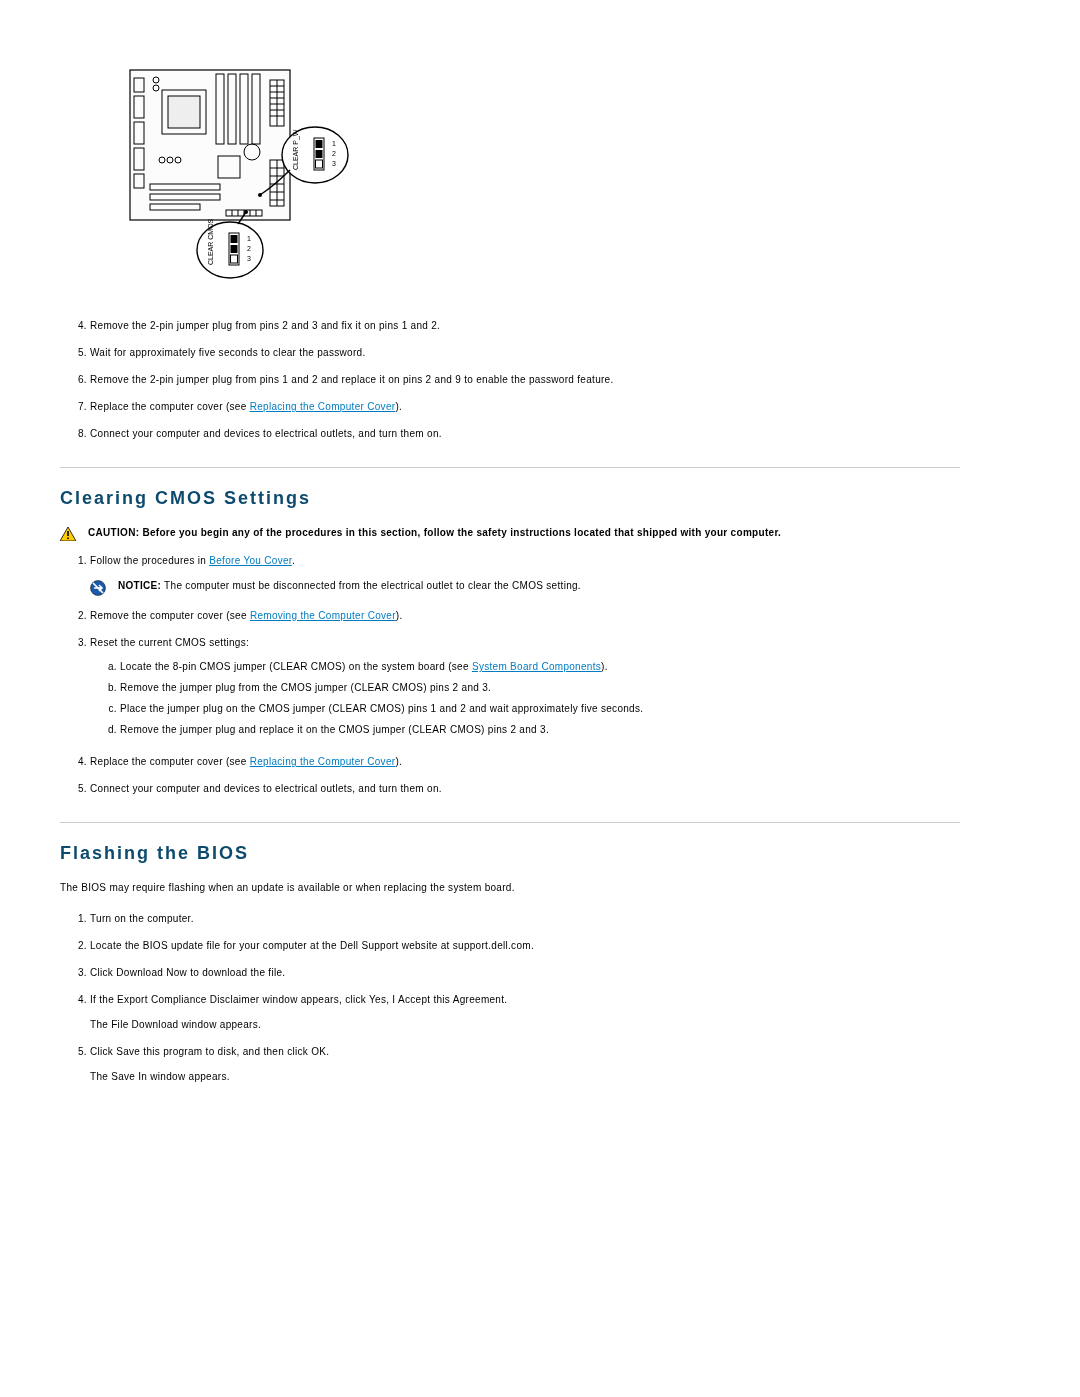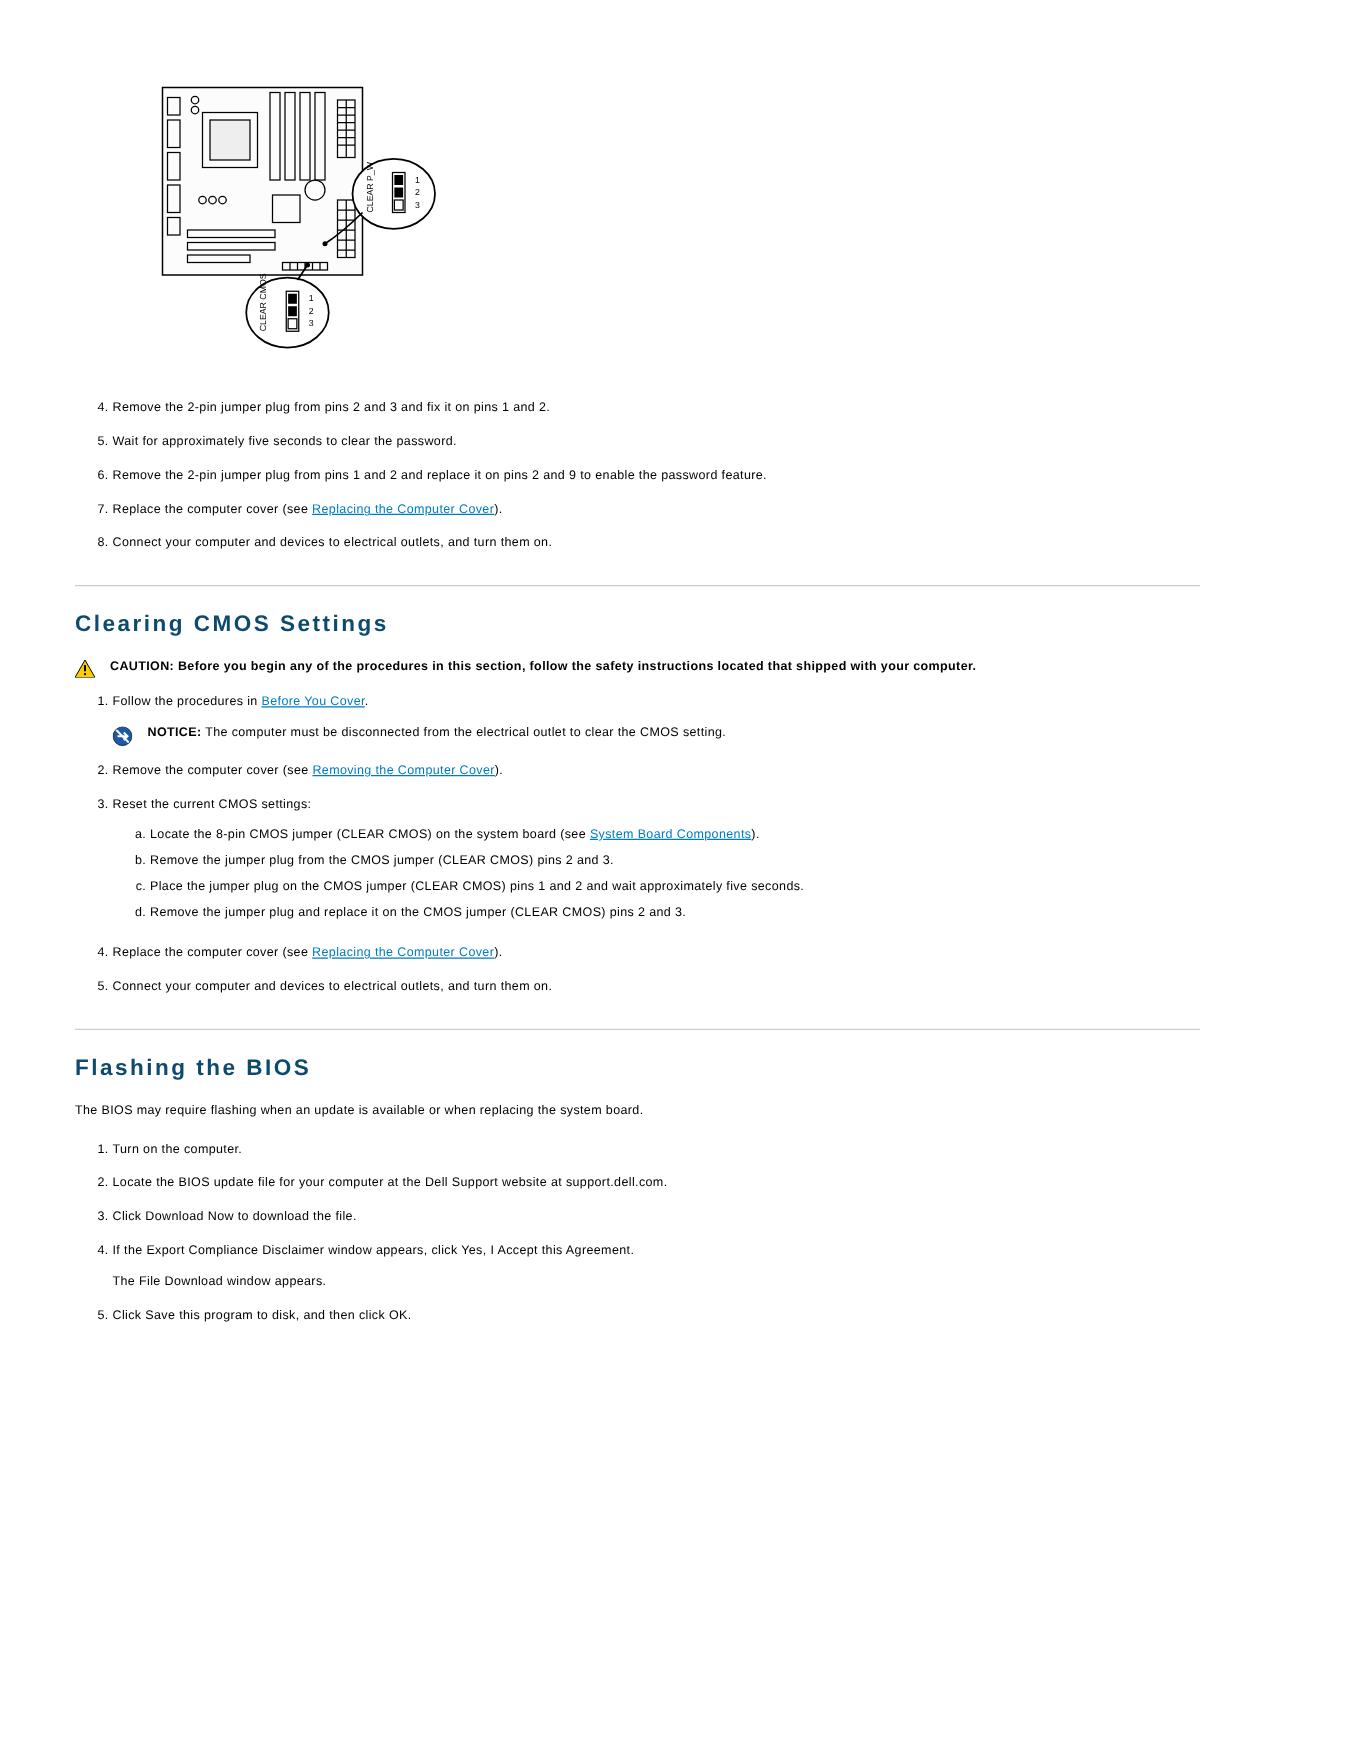--- a/index.html
+++ b/index.html
@@ -243,16 +243,17 @@
   <ol class="main" start="1">
     <li>Turn on the computer.</li>
     <li>Locate the BIOS update file for your computer at the Dell Support website at support.dell.com.</li>
     <li>Click Download Now to download the file.</li>
     <li>
       <span>If the Export Compliance Disclaimer window appears, click Yes, I Accept this Agreement.</span>
       <div style="margin-top:14px;">The File Download window appears.</div>
     </li>
     <li>
       <span>Click Save this program to disk, and then click OK.</span>
+      <div style="margin-top:14px;">The Save In window appears.</div>
     </li>
   </ol>
 
 </div>
 
 </body></html>

